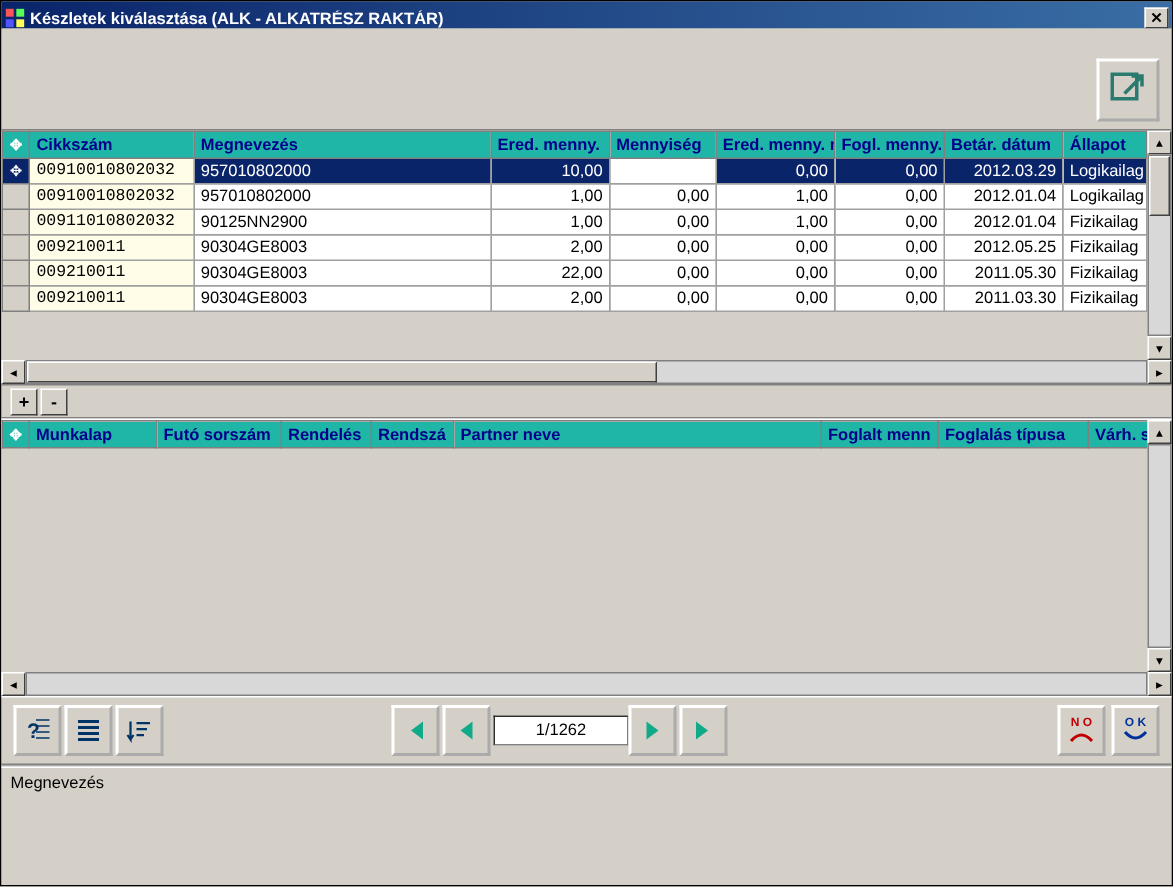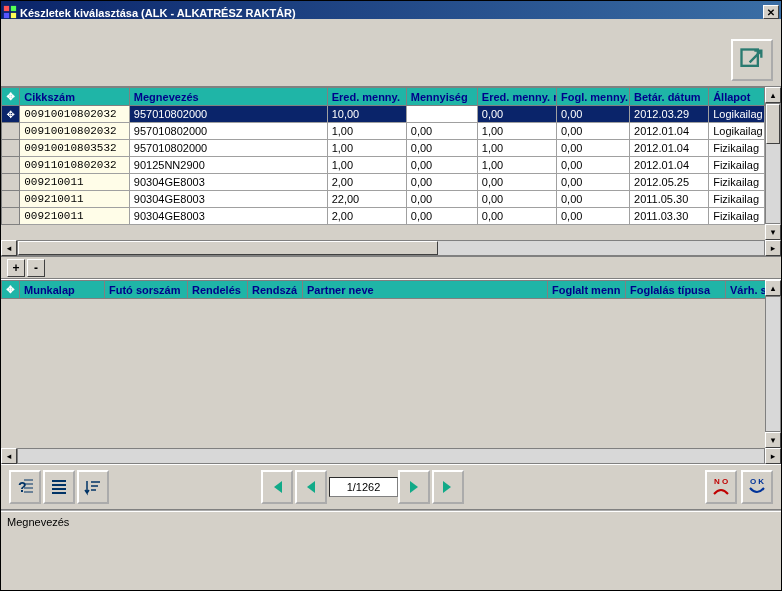--- a/index.html
+++ b/index.html
@@ -11,21 +11,21 @@
   .titlebar .xbtn { width: 16px; height: 14px; background: #d4d0c8; border: 1px solid #fff; border-right-color:#404040; border-bottom-color:#404040; display:flex; align-items:center; justify-content:center; font-size:10px; font-weight:bold; color:#000; cursor:pointer; }
   .workarea { flex:1; display:flex; flex-direction:column; background:#d4d0c8; }
   .toolbar-top { height: 68px; position:relative; border-bottom:1px solid #808080; }
   .big-btn { position:absolute; right:8px; top:20px; width:42px; height:42px; background:#d4d0c8; border:2px outset #fff; display:flex; align-items:center; justify-content:center; cursor:pointer; }
   .big-btn svg { width:28px; height:28px; }
   .grid-top { height:170px; border-bottom:1px solid #808080; display:flex; flex-direction:column; }
   .grid-bottom { height:185px; border-top:1px solid #fff; display:flex; flex-direction:column; }
   table { border-collapse: collapse; width: 100%; table-layout: fixed; }
   th { background:#1fb5a7; color:#00008b; font-weight:bold; text-align:left; padding:2px 4px; border:1px solid #808080; font-size:11px; height:18px; overflow:hidden; white-space:nowrap; }
   td { border:1px solid #a0a0a0; padding:1px 4px; height:17px; background:#fff; white-space:nowrap; overflow:hidden; font-size:11px; }
-  td.num { }
+  td.num { text-align:right; }
   tr.sel td { background:#0a246a; color:#fff; }
   tr.sel td.alt { background:#fffde8; color:#000; }
   td.alt { background:#fffde8;font-family:Liberation Mono, monospace; }
   .row-ind { width:16px; min-width:16px; background:#1fb5a7 !important; color:#fff; text-align:center; padding:0; border:1px solid #808080; font-size:10px; }
   tr.sel .row-ind { background:#0a246a !important; }
   .row-ind-plain { width:16px; min-width:16px; background:#d4d0c8 !important; padding:0; border:1px solid #808080; }
   .grid-scroll { display:flex; height:16px; }
   .grid-scroll .track { flex:1; background:#d8d8d8; border:1px solid #808080; position:relative; }
   .sbtn { width:16px; height:16px; background:#d4d0c8; border:1px solid #fff; border-right-color:#404040; border-bottom-color:#404040; display:flex; align-items:center; justify-content:center; font-size:9px; cursor:pointer; }
   .thumb-top { position:absolute; left:0; top:0; height:14px; width:420px; background:#d4d0c8; border:1px solid #fff; border-right-color:#404040; border-bottom-color:#404040; }
@@ -33,21 +33,21 @@
   .vbar .track { flex:1; background:#d8d8d8; border:1px solid #808080; position:relative; }
   .vthumb { position:absolute; left:0; top:0; width:14px; height:40px; background:#d4d0c8; border:1px solid #fff; border-right-color:#404040; border-bottom-color:#404040; }
   .grid-body-wrapper { flex:1; display:flex; }
   .grid-body { flex:1; overflow:hidden; background:#d4d0c8; }
   .pm-bar { height:22px; display:flex; align-items:center; padding:2px 6px; gap:2px; border-bottom:1px solid #808080; }
   .pm-btn { width:18px; height:18px; border:1px solid #fff; border-right-color:#404040; border-bottom-color:#404040; background:#d4d0c8; display:flex; align-items:center; justify-content:center; font-size:12px; font-weight:bold; cursor:pointer; }
   .footer-tools { height:46px; display:flex; align-items:center; padding:4px 8px; border-top:1px solid #fff; border-bottom:1px solid #808080; }
   .tool-btn { width:32px; height:34px; border:2px outset #fff; background:#d4d0c8; margin-right:2px; display:flex; align-items:center; justify-content:center; cursor:pointer; }
   .tool-btn svg { width:20px; height:20px; }
   .pager { display:flex; align-items:center; margin-left:150px; }
-  .page-input { width:69px; height:20px; border:1px inset #808080; background:#fff; text-align:center; font-size:11px; }
+  .page-input { width:90px; height:20px; border:1px inset #808080; background:#fff; text-align:center; font-size:11px; }
   .right-btns { margin-left:auto; display:flex; gap:4px; }
   .no-btn, .ok-btn { width:32px; height:34px; border:2px outset #fff; background:#d4d0c8; display:flex; flex-direction:column; align-items:center; justify-content:center; cursor:pointer; font-size:8px; font-weight:bold; line-height:1; }
   .no-btn { color:#c00000; }
   .ok-btn { color:#003399; }
   .statusbar { height:22px; border-top:2px groove #fff; display:flex; align-items:center; padding:2px 6px; font-size:11px; }
   .grid2-body { flex:1; background:#d4d0c8; }
   .mennyinput { background:#fff !important; color:#000; text-align:right; }
 </style>
 </head>
 <body>
@@ -121,31 +121,20 @@
                   <td>957010802000</td>
                   <td class="num">1,00</td>
                   <td class="num">0,00</td>
                   <td class="num">1,00</td>
                   <td class="num">0,00</td>
                   <td class="num">2012.01.04</td>
                   <td>Logikailag</td>
                 </tr>
                 <tr>
                   <td class="row-ind-plain"></td>
-                  <td class="alt">00910010803532</td>
-                  <td>957010802000</td>
-                  <td class="num">1,00</td>
-                  <td class="num">0,00</td>
-                  <td class="num">1,00</td>
-                  <td class="num">0,00</td>
-                  <td class="num">2012.01.04</td>
-                  <td>Fizikailag</td>
-                </tr>
-                <tr>
-                  <td class="row-ind-plain"></td>
                   <td class="alt">00911010802032</td>
                   <td>90125NN2900</td>
                   <td class="num">1,00</td>
                   <td class="num">0,00</td>
                   <td class="num">1,00</td>
                   <td class="num">0,00</td>
                   <td class="num">2012.01.04</td>
                   <td>Fizikailag</td>
                 </tr>
                 <tr>

